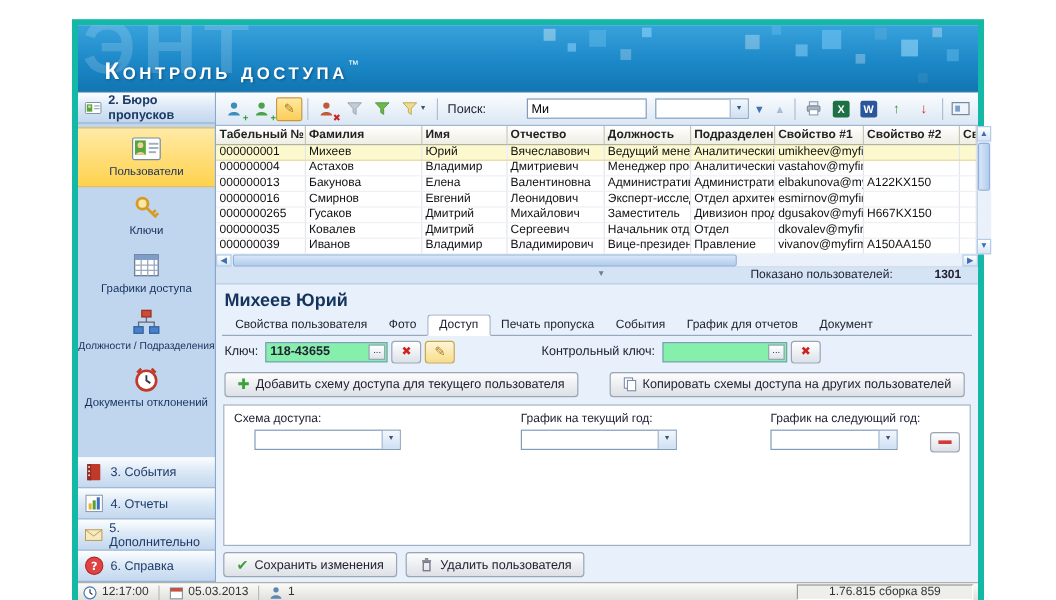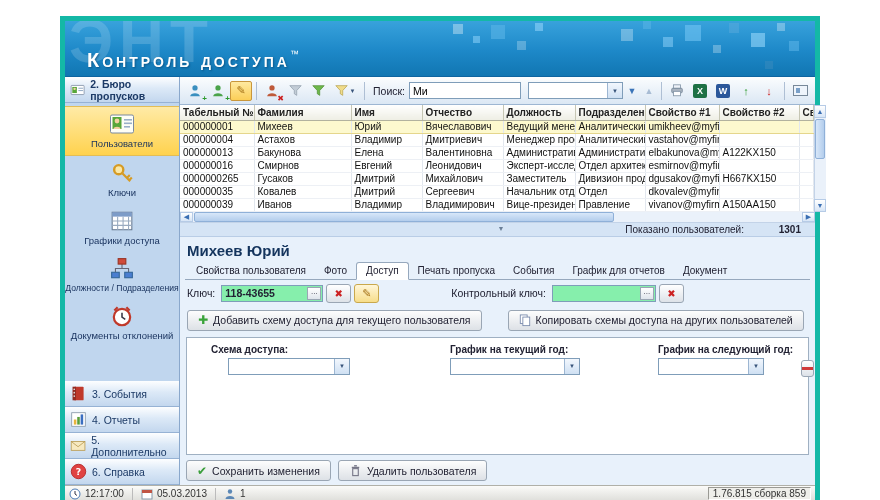--- a/index.html
+++ b/index.html
@@ -35,21 +35,21 @@
   .main { flex:1; display:flex; flex-direction:column; min-width:0; }
 
   
   .toolbar { height:28px; flex:0 0 auto; display:flex; align-items:center; gap:1px; padding:0 4px;
     background:linear-gradient(180deg,#fbfdfe,#dbe7f4); border-bottom:1px solid #9db6d2; }
   .tbtn { width:22px; height:20px; flex:0 0 auto; display:flex; align-items:center; justify-content:center; position:relative; border:1px solid transparent; border-radius:2px; }
   .tbtn.pressed { background:linear-gradient(180deg,#ffe9a0,#fbce58); border-color:#c9973c; }
   .ovr { position:absolute; right:-2px; bottom:-3px; font-size:8px; font-weight:bold; }
   .tsep { width:1px; height:18px; background:#aebfd4; margin:0 3px; flex:0 0 auto; }
   .search-label { font-size:10.5px; color:#223; margin:0 3px 0 4px; }
-  input.search { width:112px; height:17px; border:1px solid #7f9db9; font-size:10.5px; padding:0 3px; font-family:inherit; }
+  input.search { width:100px; height:17px; border:1px solid #7f9db9; font-size:10.5px; padding:0 3px; font-family:inherit;margin-left:30px; }
   .combo { height:17px; border:1px solid #7f9db9; background:#fff; display:flex; align-items:flex-end; margin-left:6px;flex-direction:column; }
   .combo.w110 { width:110px; }
   .combo-text { flex:1; font-size:10px; padding:0 3px; white-space:nowrap; overflow:hidden; color:#111; }
   .combo-btn { width:15px; height:15px; flex:0 0 auto; background:linear-gradient(180deg,#f2f7fd,#cfe0f3); border-left:1px solid #9db6d2; display:flex; align-items:center; justify-content:center; font-size:6px; color:#38547a; }
   .arrowbtn { font-size:9px; color:#3b74b8; width:16px; text-align:center; flex:0 0 auto; }
   .arrowbtn.dim { color:#a8bcd4; }
   .docicon { width:14px; height:14px; border-radius:2px; color:#fff; font-size:9px; font-weight:bold; display:flex; align-items:center; justify-content:center; }
   .docicon.xl { background:#1e7145; } .docicon.wd { background:#2b579a; }
   .updn { font-size:11px; font-weight:bold; }
   .cardic { width:15px; height:11px; border:1px solid #789; background:#eef4fb; position:relative; }
@@ -92,34 +92,34 @@
   .dots-btn { width:14px; height:13px; margin-right:1px; flex:0 0 auto; background:linear-gradient(180deg,#fff,#dfe5ec); border:1px solid #9aa6b4; font-size:8px; line-height:7px; text-align:center; color:#334; }
   .sqbtn { width:25px; height:19px; flex:0 0 auto; background:linear-gradient(180deg,#fff,#dde2e8); border:1px solid #9aa6b4; border-radius:3px; display:flex; align-items:center; justify-content:center; }
   .sqbtn.yellow { background:linear-gradient(180deg,#fff6d8,#f7dd8a); border-color:#c9a84c; }
   .x-red { color:#cc2222; font-weight:bold; font-size:10px; }
   .pencil { color:#a8761a; font-size:11px; }
   .ctrl-gap { width:66px; }
   .btnrow { display:flex; gap:26px; padding:3px 0 5px 2px; flex:0 0 auto; }
   .bigbtn { height:21px; display:flex; align-items:center; gap:5px; padding:0 10px; background:linear-gradient(180deg,#fdfdfd,#dde1e6); border:1px solid #9aa6b4; border-radius:3px; font-size:10.5px; color:#223; white-space:nowrap; }
   .plus { color:#3aa33a; font-weight:bold; font-size:12px; }
   .check { color:#3a9e3a; font-weight:bold; font-size:12px; }
-  .groupbox { flex:1; background:#fff; border:1px solid #9fb0c2; margin:1px 1px 5px 1px; padding:6px 24px; display:flex; align-items:flex-start; min-height:0;font-weight:bold; }
+  .groupbox { flex:1; background:#fff; border:1px solid #9fb0c2; margin:1px 1px 5px 1px; padding:6px 8px; display:flex; align-items:flex-start; min-height:0; }
   .fgroup { display:flex; flex-direction:column; gap:3px; }
   .fgroup .flabel { font-size:10px; color:#223; white-space:nowrap; }
   .g1 { margin-right:100px; } .g2 { margin-right:78px; }
   .combo.w122 { width:122px; margin-left:17px; } .combo.w130 { width:130px; margin-left:0; } .combo.w106 { width:106px; margin-left:0; }
   .combo.disabled .combo-text { color:#888; }
   .minusbtn { width:27px; height:17px; margin:16px 0 0 8px; background:linear-gradient(180deg,#fff,#dde2e8); border:1px solid #9aa6b4; border-radius:3px; display:flex; align-items:center; justify-content:center; }
   .minusbar { width:11px; height:3px; background:#d03a3a; }
   .bottomrow { display:flex; gap:7px; flex:0 0 auto; padding-left:1px; }
 
   
   .statusbar { height:16px; flex:0 0 auto; background:linear-gradient(180deg,#fbfbf9,#dededa); border-top:1px solid #b0b0a8; display:flex; align-items:center; font-size:10px; color:#333; padding:0 4px; gap:4px; }
   .ssep { width:1px; height:12px; background:#bbb; margin:0 4px; }
-  .version { margin-left:auto; border:1px solid; border-color:#9a9a94 #ffffff #ffffff #9a9a94; padding:0 4px; height:13px; line-height:12px; background:#eeeeea; }
+  .version { margin-left:auto; border:1px solid; border-color:#9a9a94 #ffffff #ffffff #9a9a94; padding:0 26px; height:13px; line-height:12px; background:#eeeeea; }
 </style>
 </head>
 <body>
 
 <div class="page">
   <div class="app">
 
     <div class="header">
       <div class="watermark">ЭНТ</div>
       <div>

